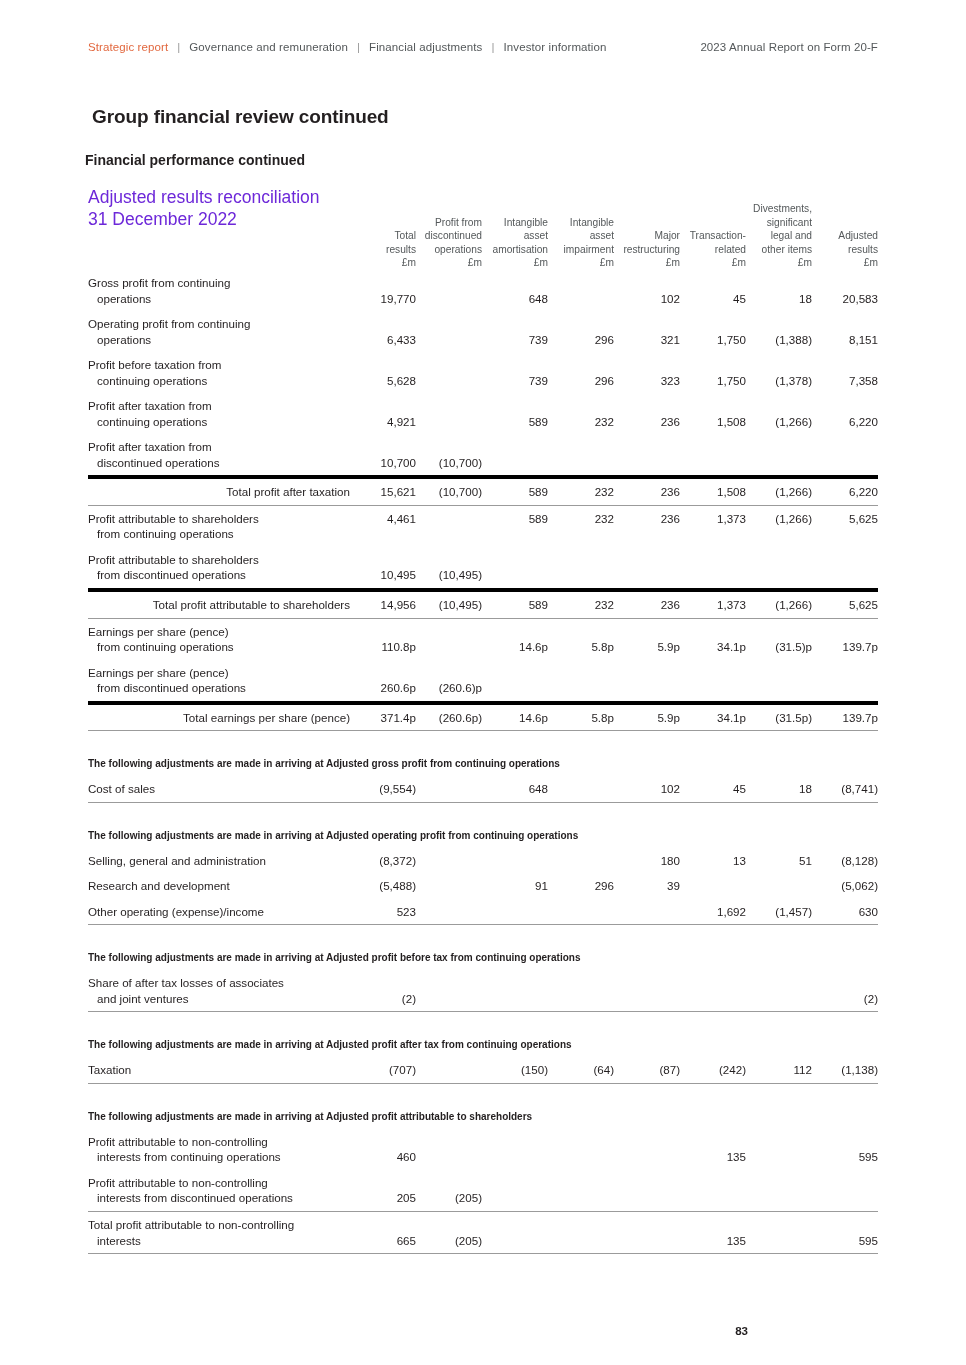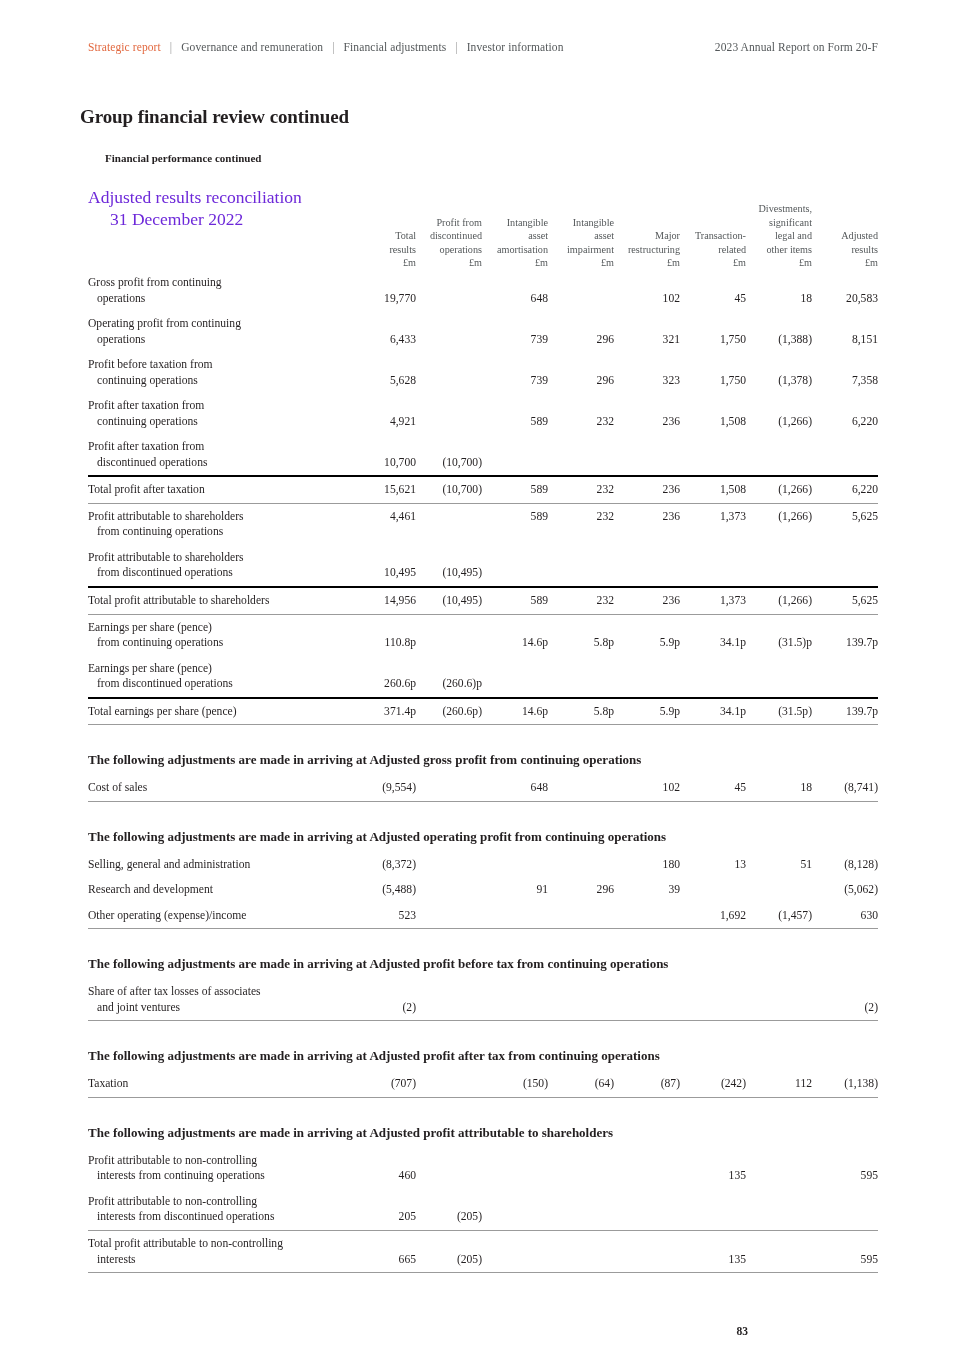--- a/index.html
+++ b/index.html
@@ -3,48 +3,48 @@
 <meta charset="utf-8">
 <style>
   html, body { margin:0; padding:0; }
   body {
     width:966px; height:1365px;
     background:#ffffff;
     font-family:"Liberation Sans", sans-serif;
     color:#231f20;
     -webkit-font-smoothing:antialiased;
   }
-  .page { position:relative; width:836px; height:1365px; box-sizing:border-box;font-family:Liberation Serif, serif; }
+  .page { position:relative; width:836px; height:1365px; box-sizing:border-box; }
 
   
   .runhead {
     position:absolute; left:88px; top:41px; width:790px;
     font-size:11.5px; color:#54585a; letter-spacing:.1px;
     display:flex; align-items:baseline;
   }
   .runhead .crumbs { display:flex; align-items:baseline; white-space:nowrap; }
   .runhead .crumb { color:#54585a; }
   .runhead .crumb.active { color:#e2683f; }
   .runhead .sep { color:#9a9a9a; padding:0 9px; }
   .runhead .docref { margin-left:auto; color:#54585a; white-space:nowrap; }
 
   
   .h1 {
-    position:absolute; left:80px; top:106px;
+    position:absolute; left:92px; top:106px;
     font-size:19px; font-weight:bold; color:#231f20; letter-spacing:-.1px;
   }
   .h2 {
-    position:absolute; left:105px; top:152px;
-    font-size:11px; font-weight:bold; color:#231f20;
+    position:absolute; left:85px; top:152px;
+    font-size:14px; font-weight:bold; color:#231f20;
   }
   .tbl-title {
     position:absolute; left:88px; top:186px;
     font-size:17.5px; color:#6d28d9; line-height:1.28;
   }
-  .tbl-title .l2 { display:block;margin-left:22px; }
+  .tbl-title .l2 { display:block; }
 
   
   table.fin {
     position:absolute; left:88px; top:186px;
     width:790px; border-collapse:collapse;
     font-size:11.6px; color:#231f20;
   }
   table.fin td, table.fin th { padding:0; vertical-align:bottom; }
 
   
@@ -59,29 +59,29 @@
     white-space:pre-line;
   }
   th.spacerhead { height:84px; }
 
   tr.datarow td { padding-top:5px; padding-bottom:5px; line-height:1.34; }
   td.lbl  { text-align:left;  padding-right:8px; white-space:pre-line; }
   td.num  { text-align:right; padding-left:6px; white-space:nowrap; }
   td.lbl .ind { display:block; padding-left:9px; }
 
   
-  .rule-top td    { border-top:2px solid #000000; }
+  .rule-top td    { border-top:4px solid #000000;text-align:right; }
   .rule-bot td    { border-bottom:1px solid #9b9b9b; }
 
   
   td.num.top-align { vertical-align:top; }
 
   
   tr.caprow td {
-    font-size:13px; font-weight:bold; color:#231f20;
+    font-size:10px; font-weight:bold; color:#231f20;
     padding-top:7px; padding-bottom:7px;margin-left:40px;
   }
   tr.gaprow td { height:20px; padding:0; font-size:0; line-height:0; }
 
   
   .folio {
     position:absolute; right:88px; bottom:28px;
     font-size:11.5px; font-weight:bold; color:#231f20;text-align:right;
   }
 </style>

